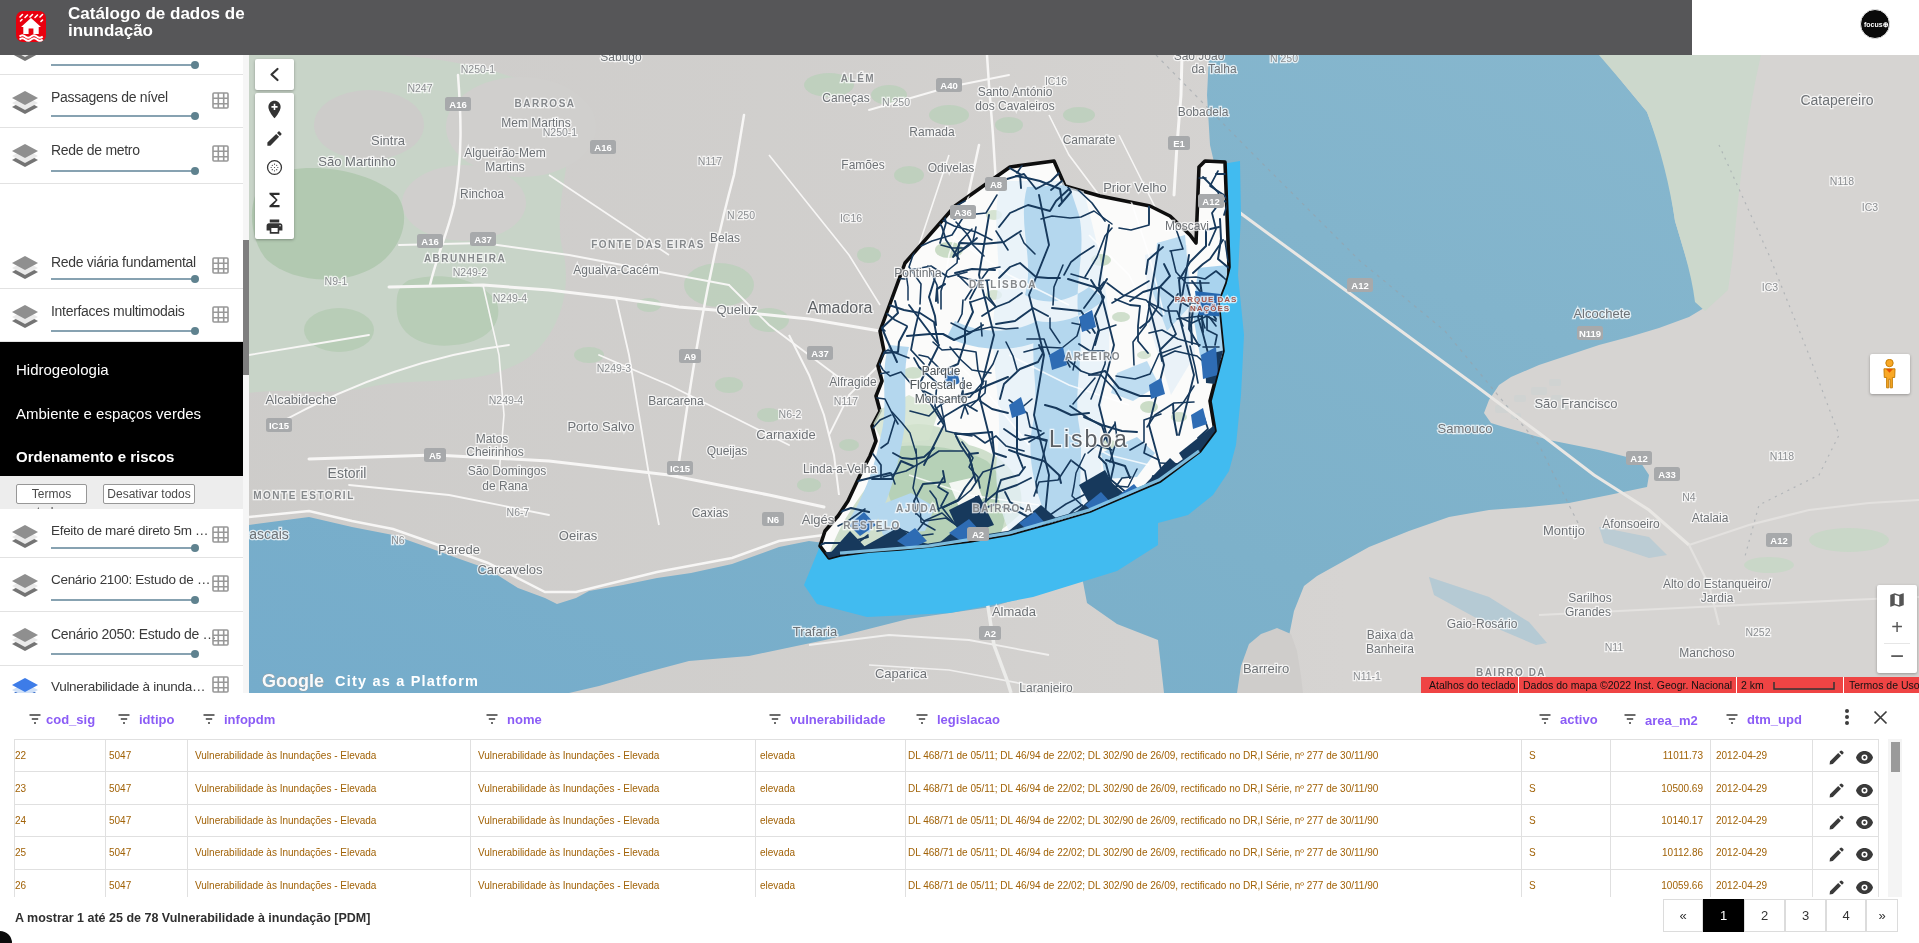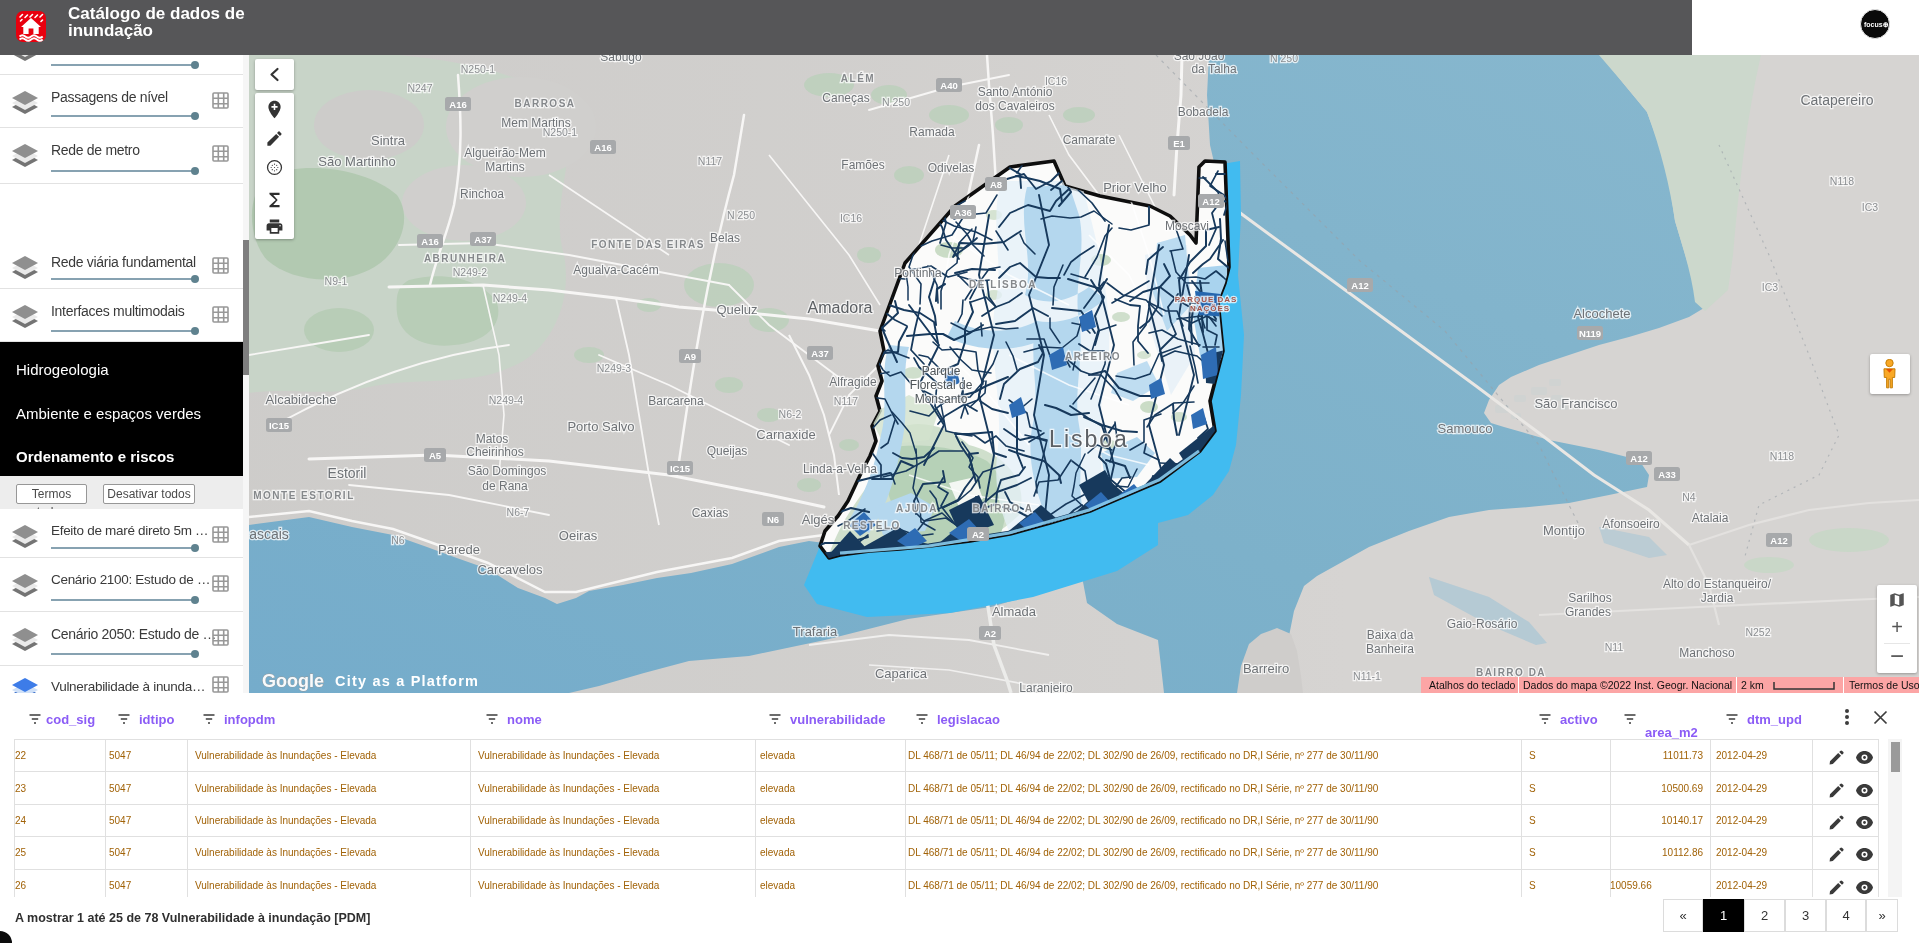--- a/index.html
+++ b/index.html
@@ -24,21 +24,21 @@
 .licon { position:absolute; left:10px; top:10px; }
 .gicon { position:absolute; left:212px; top:17px; }
 .black-sec { position:absolute; left:0; top:287px; width:243px; height:134px; background:#000; color:#fff; }
 .black-sec div { position:absolute; left:16px; font-size:15px; }
 .btnrow { position:absolute; left:0; top:421px; width:243px; height:33px; background:#ededed; }
 .btn-s { position:absolute; top:8px; height:20px; background:#fff; border:1px solid #979797; border-radius:2px;
   font-size:12px; color:#4a4a4a; text-align:center; line-height:18px; }
 
 #map { position:absolute; left:249px; top:55px; width:1670px; height:638px; overflow:hidden; background:#d6d4d2; }
 .mapbtn { position:absolute; background:#fff; border-radius:2px; box-shadow:0 1px 3px rgba(0,0,0,.3); }
-.attr { position:absolute; left:1172px; top:622px; width:498px; height:16px; background:#fca5a5; font-size:10.5px; color:#111; white-space:nowrap; }
+.attr { position:absolute; left:1172px; top:622px; width:498px; height:16px; background:#ef4444; font-size:10.5px; color:#111; white-space:nowrap; }
 .attr span { position:absolute; top:2px; }
 
 #panel { position:absolute; left:0; top:693px; width:1919px; height:250px; background:#fff; z-index:45; }
 .th { position:absolute; top:14px; font-size:13px; font-weight:bold; color:#8b5cf6; }
 .vline { position:absolute; background:#e0e0e0; width:1px; }
 .hline { position:absolute; background:#e0e0e0; height:1px; }
 .cell { position:absolute; font-size:10px; color:#a16207; white-space:nowrap; }
 .pag { position:absolute; top:206px; height:33px; border:1px solid #dcdcdc; background:#fff;
   font-size:13px; color:#333; text-align:center; line-height:31px; }
 #foot { position:absolute; left:15px; top:218px; font-size:12.5px; font-weight:bold; color:#2f2f2f; }
@@ -927,21 +927,21 @@
       <g stroke="#3d3d3d" stroke-width="1.7" fill="none">
         <path d="M1.5 3 H12.5 M3.8 7 H10.2 M6 11 H8"></path>
       </g>
     </svg>
 <div class="th" style="left:1560px;top:19px">activo</div>
 <svg style="position:absolute;left:1623px;top:19px" width="14" height="14" viewBox="0 0 14 14">
       <g stroke="#3d3d3d" stroke-width="1.7" fill="none">
         <path d="M1.5 3 H12.5 M3.8 7 H10.2 M6 11 H8"></path>
       </g>
     </svg>
-<div class="th" style="left:1645px;top:32px">area_m2</div>
+<div class="th" style="left:1645px;top:20px">area_m2</div>
 <svg style="position:absolute;left:1725px;top:19px" width="14" height="14" viewBox="0 0 14 14">
       <g stroke="#3d3d3d" stroke-width="1.7" fill="none">
         <path d="M1.5 3 H12.5 M3.8 7 H10.2 M6 11 H8"></path>
       </g>
     </svg>
 <div class="th" style="left:1747px;top:19px">dtm_upd</div>
 <div style="position:absolute;left:1845px;top:16px;width:4px;height:4px;border-radius:50%;background:#3d3d3d;box-shadow:0 6px 0 #3d3d3d,0 12px 0 #3d3d3d"></div>
 <svg style="position:absolute;left:1872px;top:16px" width="17" height="17" viewBox="0 0 17 17">
       <path d="M2.5 2.5 L14.5 14.5 M14.5 2.5 L2.5 14.5" stroke="#3d3d3d" stroke-width="1.7"></path>
     </svg>
@@ -1031,21 +1031,21 @@
         <circle cx="8.5" cy="6.5" r="3" fill="#fff"></circle>
         <circle cx="8.5" cy="6.5" r="1.4" fill="#3a3a3a"></circle>
       </svg>
 <div class="cell" style="left:15px;top:141px">26</div>
 <div class="cell" style="left:109px;top:141px">5047</div>
 <div class="cell" style="left:195px;top:141px">Vulnerabilidade às Inundações - Elevada</div>
 <div class="cell" style="left:478px;top:141px">Vulnerabilidade às Inundações - Elevada</div>
 <div class="cell" style="left:760px;top:141px">elevada</div>
 <div class="cell" style="left:908px;top:141px">DL 468/71 de 05/11; DL 46/94 de 22/02; DL 302/90 de 26/09, rectificado no DR,I Série, nº 277 de 30/11/90</div>
 <div class="cell" style="left:1529px;top:141px">S</div>
-<div class="cell" style="left:1610px;top:141px;width:93px;">10059.66</div>
+<div class="cell" style="left:1610px;top:141px;width:93px;text-align:right">10059.66</div>
 <div class="cell" style="left:1716px;top:141px">2012-04-29</div>
 <svg style="position:absolute;left:1828px;top:141px" width="16" height="16" viewBox="0 0 16 16">
         <path d="M2 11.2 L10.2 3 L13 5.8 L4.8 14 L1.6 14.4 Z M11.2 2 L12.3 0.9 a1.3 1.3 0 0 1 1.9 0 l0.9 0.9 a1.3 1.3 0 0 1 0 1.9 L14 4.8 Z" fill="#3a3a3a"></path>
       </svg>
 <svg style="position:absolute;left:1856px;top:142px" width="17" height="13" viewBox="0 0 17 13">
         <path d="M8.5 0 C4.5 0 1.2 2.6 0 6.5 C1.2 10.4 4.5 13 8.5 13 C12.5 13 15.8 10.4 17 6.5 C15.8 2.6 12.5 0 8.5 0 Z" fill="#3a3a3a"></path>
         <circle cx="8.5" cy="6.5" r="3" fill="#fff"></circle>
         <circle cx="8.5" cy="6.5" r="1.4" fill="#3a3a3a"></circle>
       </svg>
 </div>

